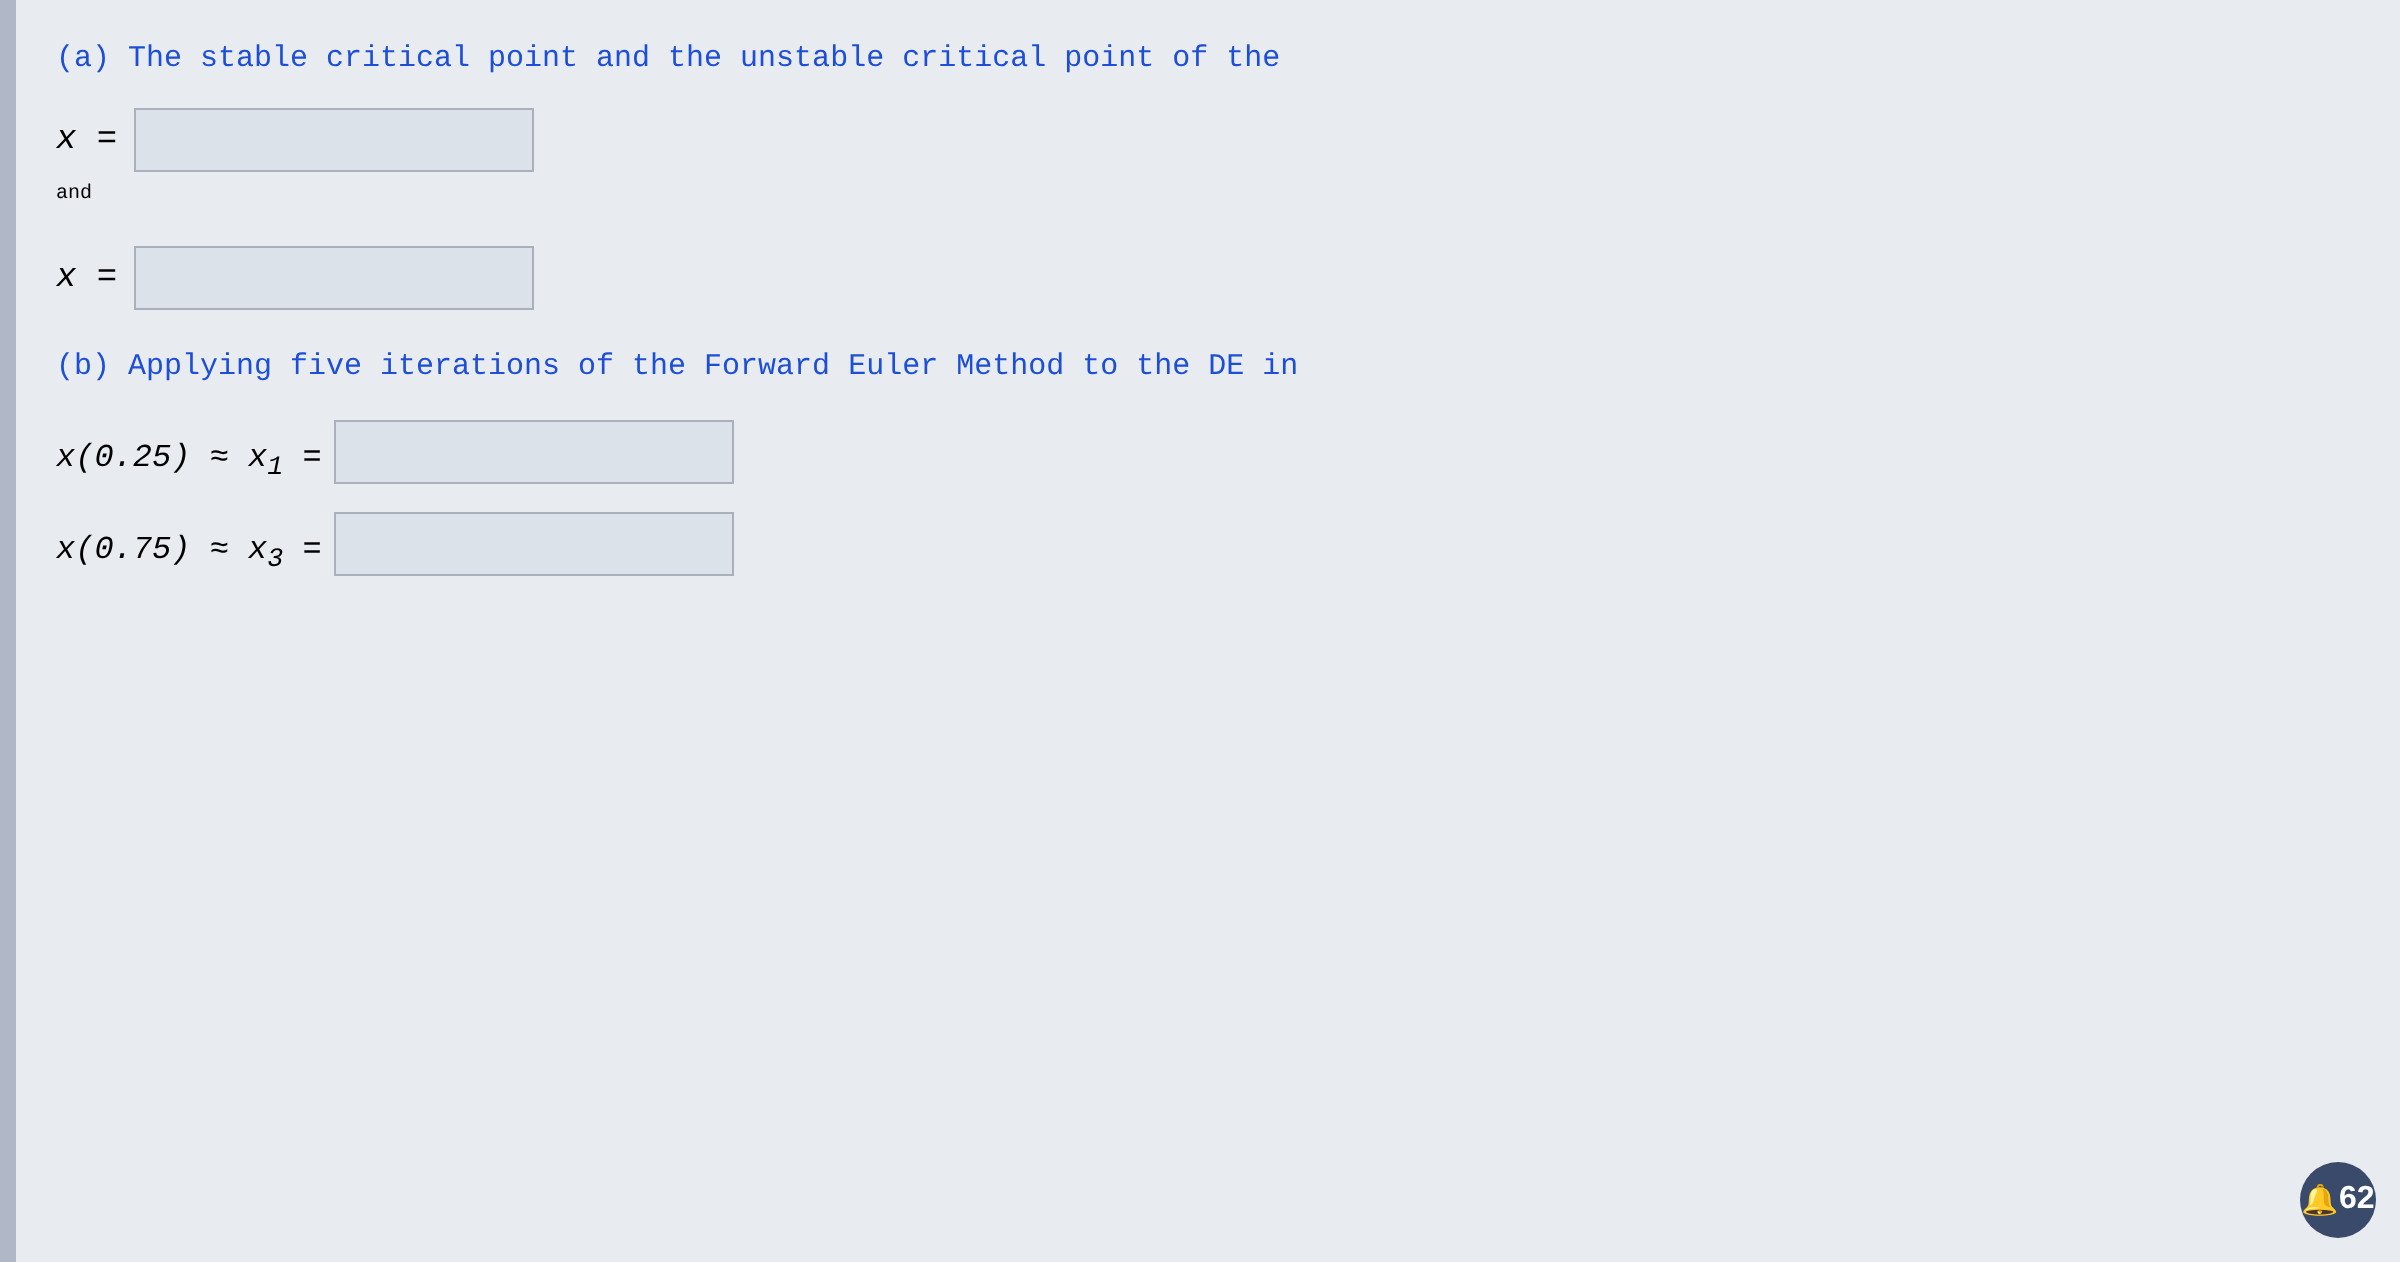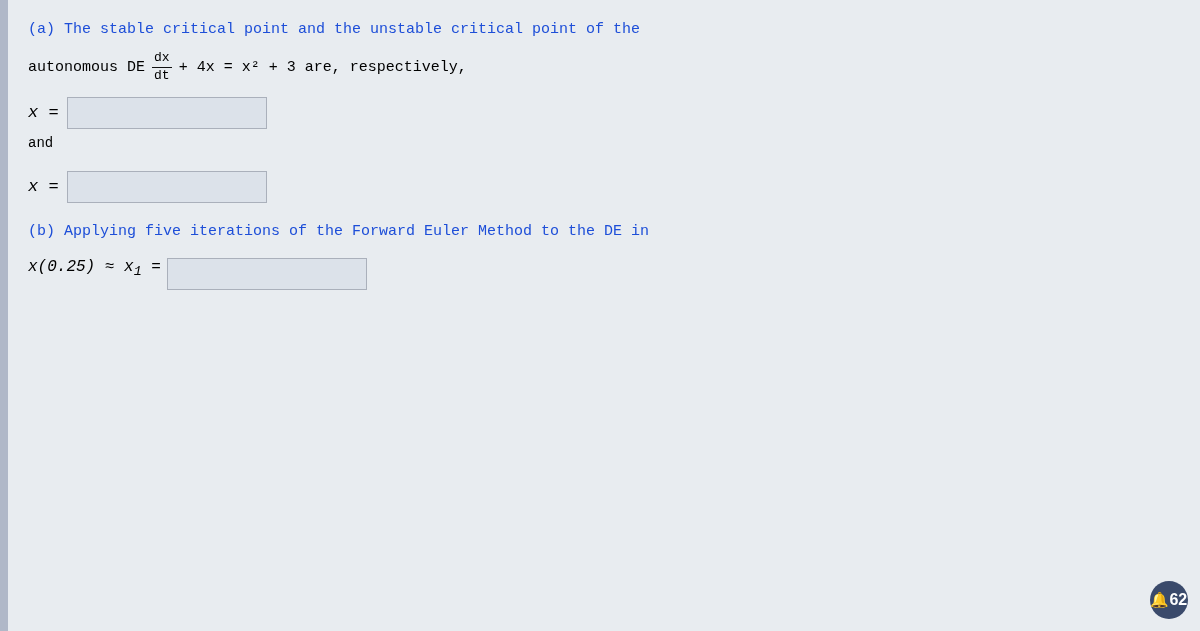--- a/index.html
+++ b/index.html
@@ -73,32 +73,32 @@
       height: 32px;
       background-color: #dce2ea;
       border: 1.5px solid #aab0bb;
       outline: none;
       padding: 2px 6px;
       font-size: 14px;
       font-family: 'Courier New', Courier, monospace;
     }
 
     .and-text {
-      font-size: 14px;
+      font-size: 10px;
       font-family: 'Courier New', Courier, monospace;
       margin: 6px 0 20px 0;
     }
 
     .section-b {
       margin-top: 17px;
     }
 
     .euler-row {
       display: flex;
-      align-items: flex-start;
+      align-items: flex-end;
       gap: 6px;
       margin: 14px 0 4px 0;
       font-size: 16px;
       font-family: 'Courier New', Courier, monospace;
     }
 
     .euler-label {
       font-size: 16px;
       white-space: nowrap;
     }
@@ -138,28 +138,20 @@
 </head>
 <body>
 
 <div class="left-bar"></div>
 
 <div class="main-content">
 
   <div class="section-a">
     <div class="problem-text">(a)  The stable critical point and the unstable critical point of the</div>
 
-    <div class="de-line">
-      <span>autonomous DE</span>
-      <span style="display:inline-flex;flex-direction:column;align-items:center;vertical-align:middle;margin:0 3px;">
-        <span class="num" style="border-bottom:1.5px solid #111;padding:0 2px;font-size:13px;line-height:1.3;">dx</span>
-        <span class="den" style="padding:0 2px;font-size:13px;line-height:1.3;">dt</span>
-      </span>
-      <span>+ 4x = x² + 3  are, respectively,</span>
-    </div>
 
     <div class="input-row">
       <span class="label math-italic">x =</span>
       <input class="answer-input" type="text" style="">
     </div>
 
     <div class="and-text">and</div>
 
     <div class="input-row">
       <span class="label math-italic">x =</span>
@@ -169,20 +161,24 @@
 
   <div class="section-b">
     <div class="problem-text">(b)  Applying five iterations of the Forward Euler Method to the DE in</div>
 
     <div class="euler-row">
       <span class="euler-label math-italic">x(0.25) ≈ x<sub>1</sub> =</span>
       <input class="euler-input" type="text" style="">
     </div>
 
 
+    <div class="euler-row">
+      <span class="euler-label math-italic">x(0.75) ≈ x<sub>3</sub> =</span>
+      <input class="euler-input" type="text" style="">
+    </div>
 
   </div>
 
   <div class="badge">
     <span style="font-size:15px;">🔔</span>
       <span style="font-size:16px;">62</span>
   </div>
 
 </div>
 

